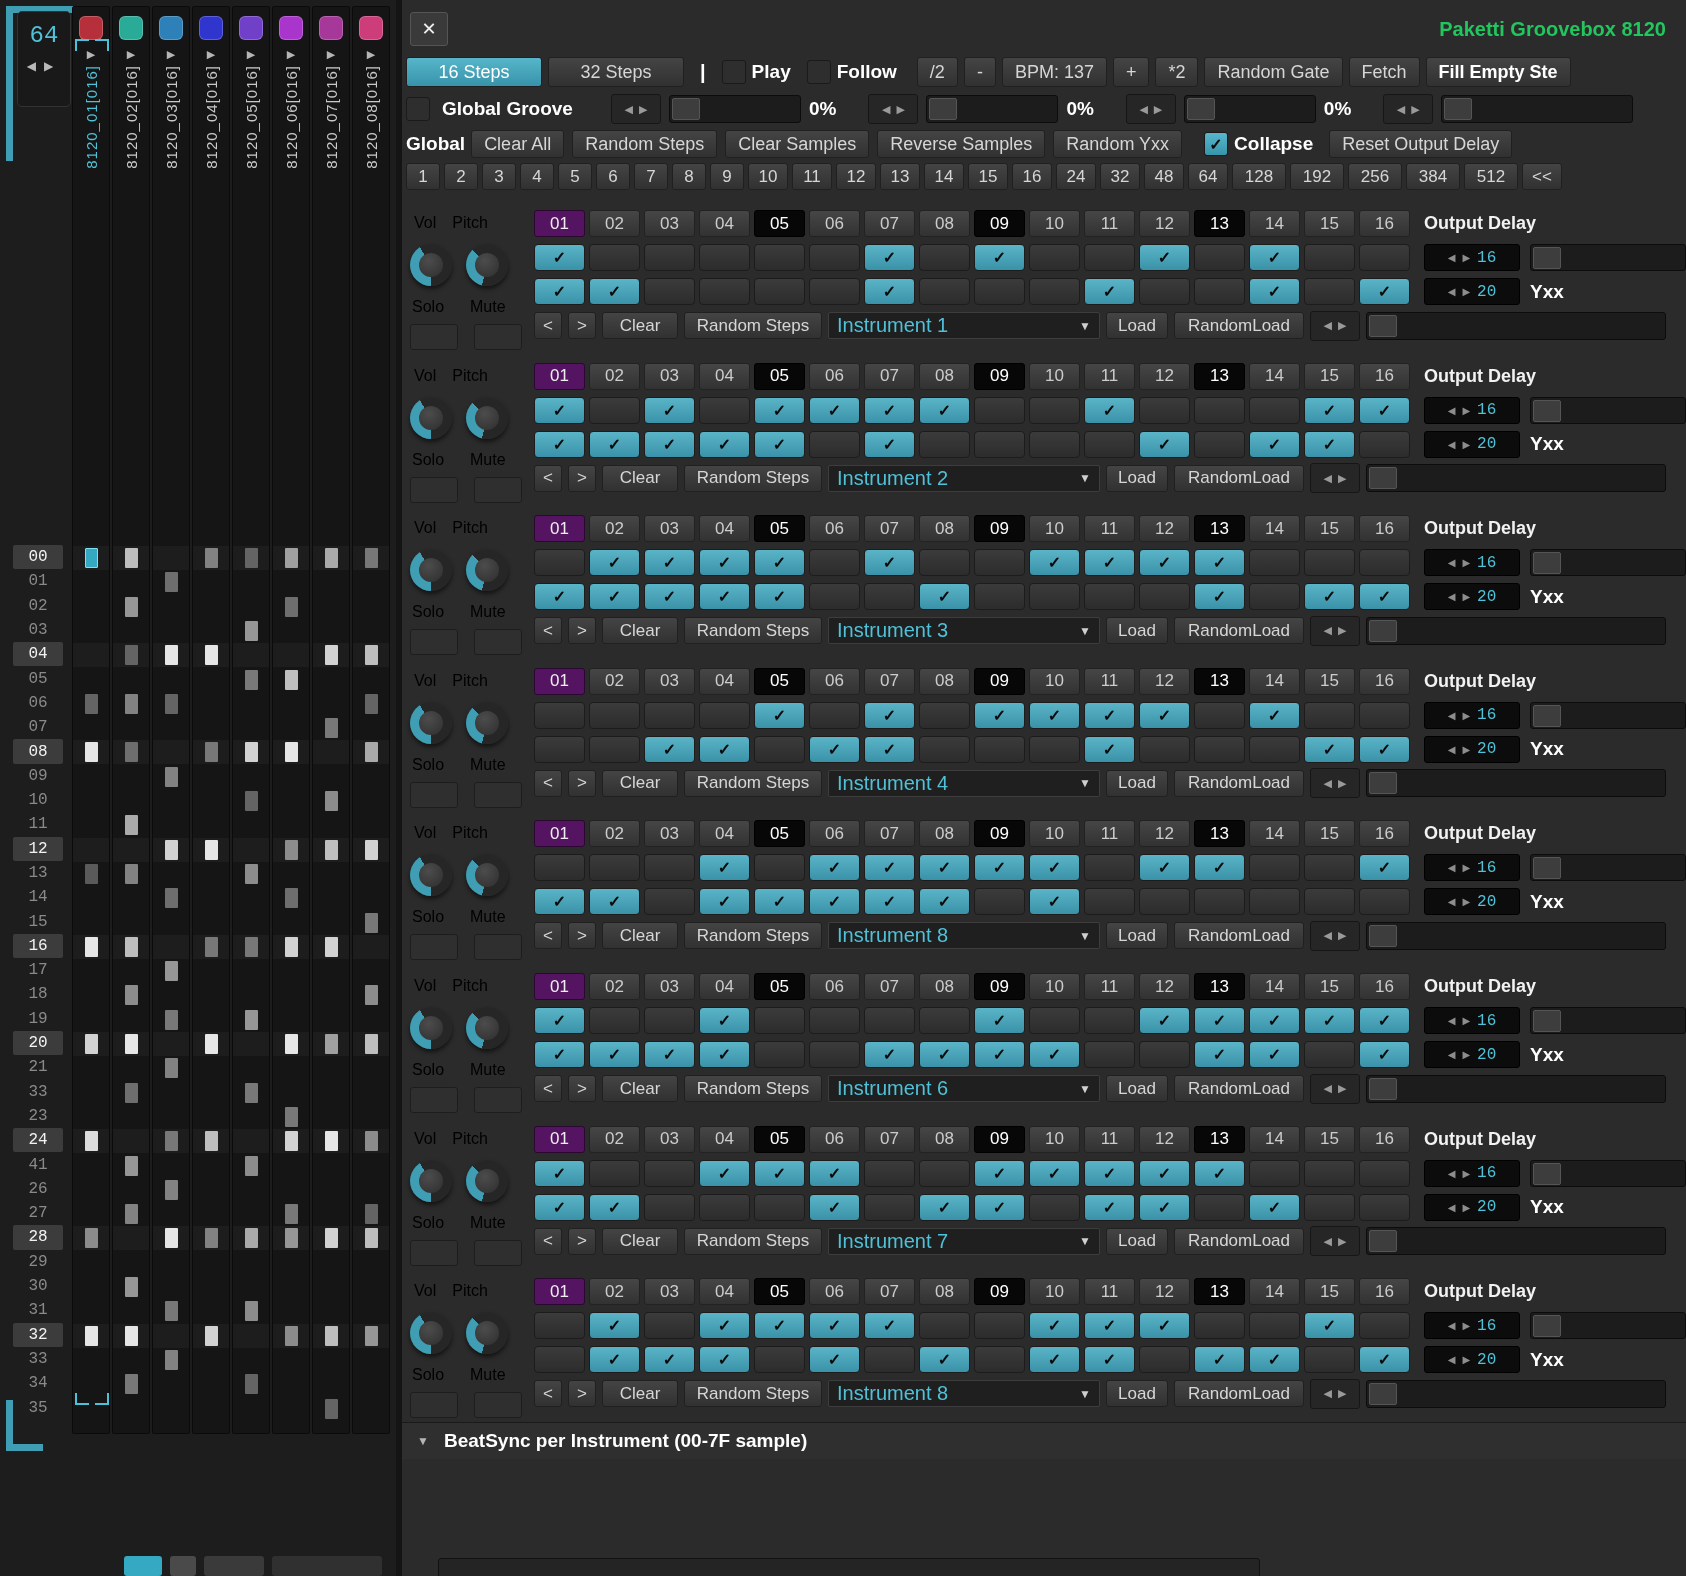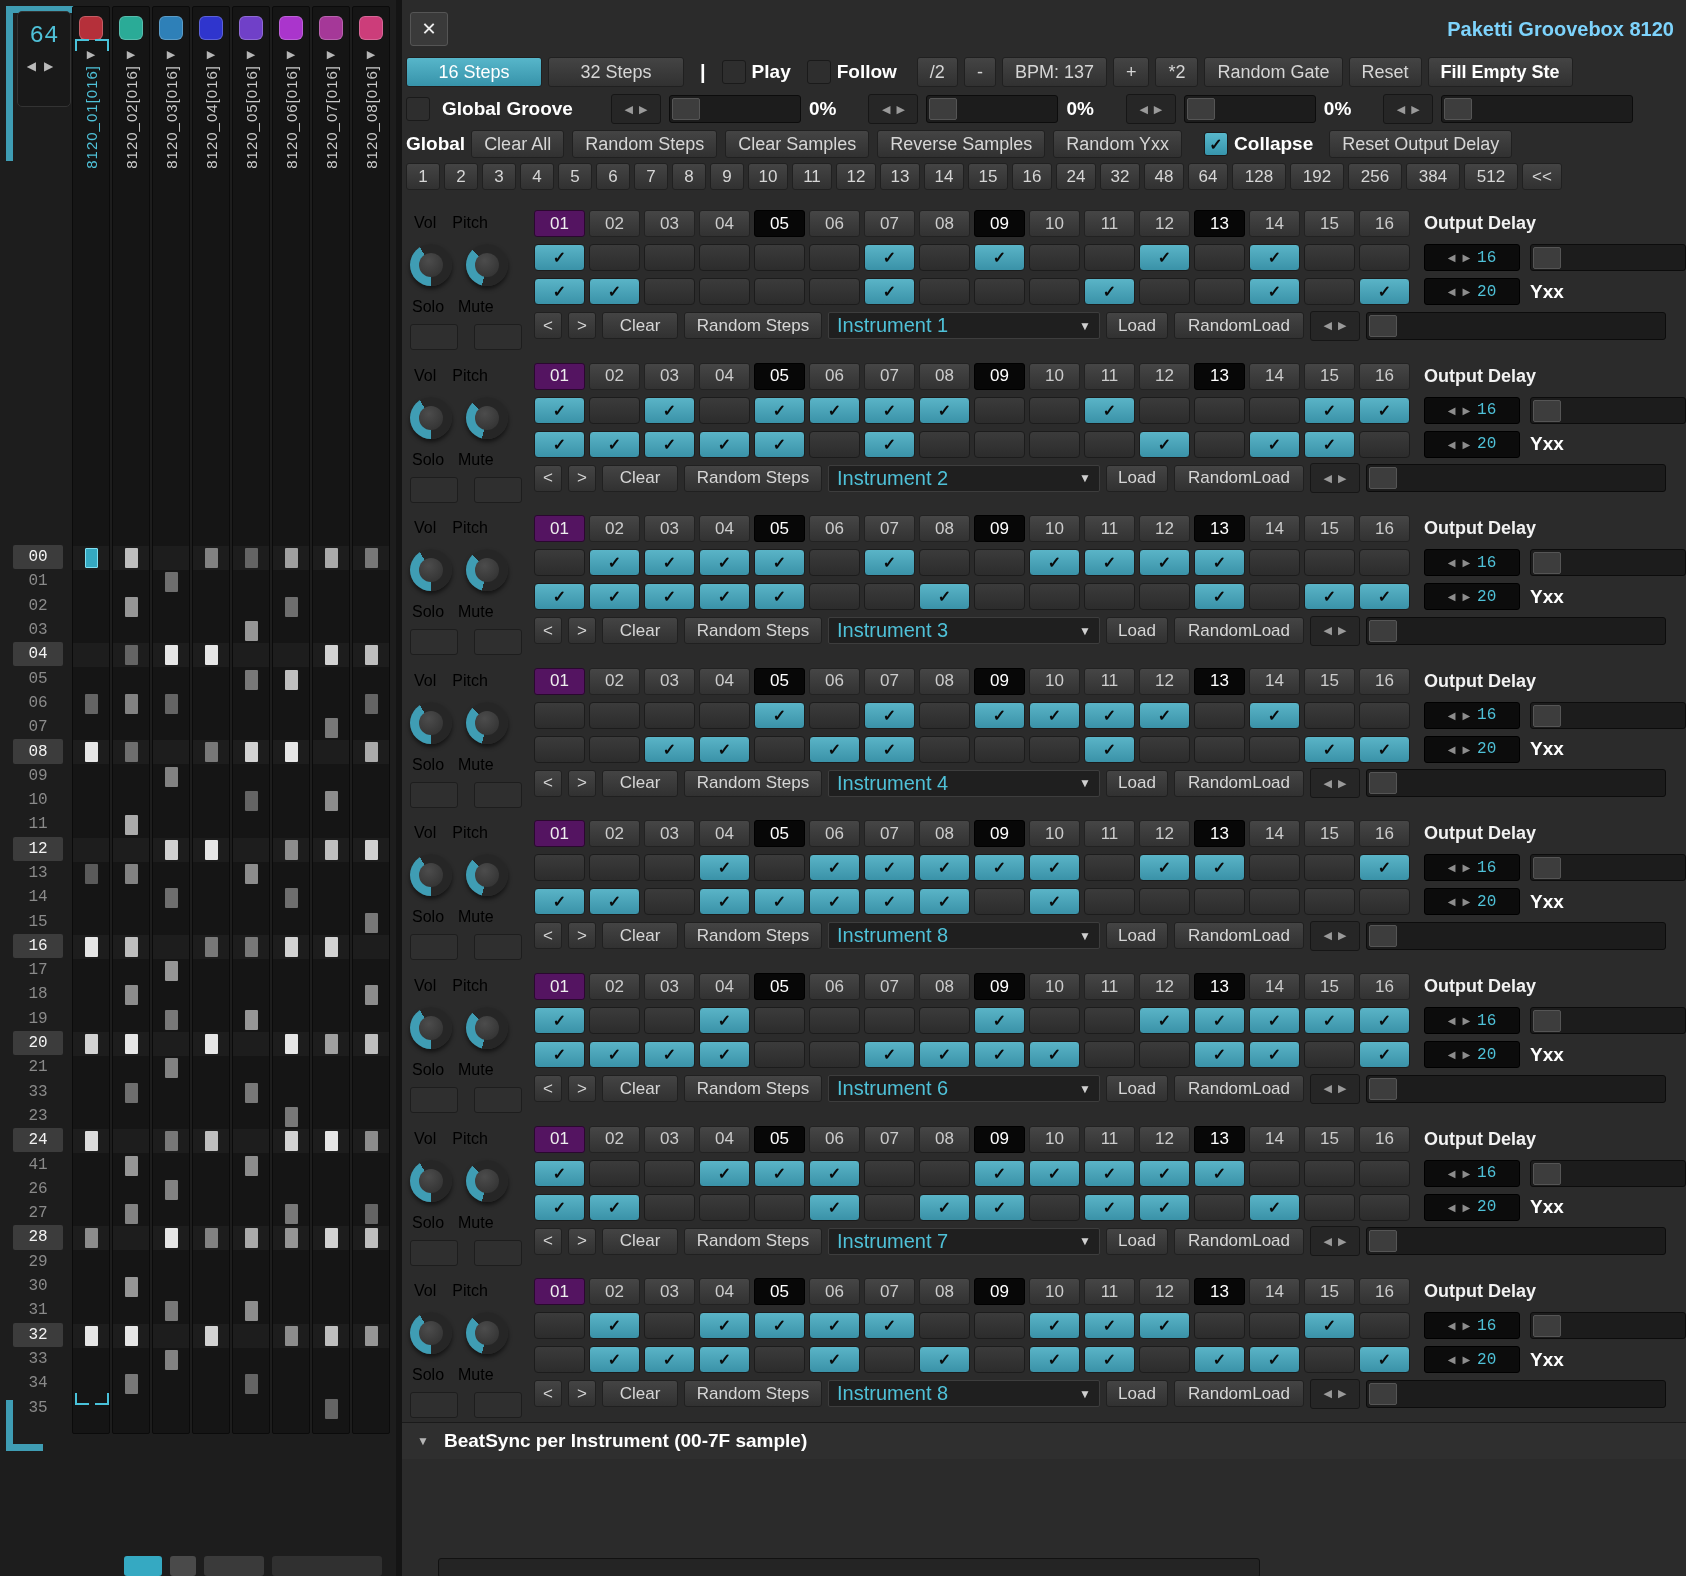--- a/index.html
+++ b/index.html
@@ -30,21 +30,21 @@
   .rownum{height:24.3px;display:flex;align-items:center;justify-content:center;
     color:#8a8a8a;font-size:16px;font-family:"Liberation Mono",monospace;}
   .rownum.hl{background:#3c3c3c;color:#f2f2f2;border-radius:2px;}
   .bottom-cut{position:absolute;top:1556px;height:20px;border-radius:3px;}
 
   
   #right-panel{position:absolute;left:396px;top:0;width:1290px;height:1576px;background:#2b2b2b;overflow:hidden;
     border-left:6px solid #141414;box-sizing:border-box;}
   #close-btn{position:absolute;left:8px;top:12px;width:36px;height:32px;background:#3a3a3a;border:1px solid #555;
     border-radius:3px;color:#eee;font-size:18px;display:flex;align-items:center;justify-content:center;cursor:pointer;}
-  #app-title{position:absolute;right:12px;top:18px;color:#7dd3fc;font-size:20px;font-weight:bold;}
+  #app-title{position:absolute;right:20px;top:18px;color:#22c55e;font-size:20px;font-weight:bold;}
   .bar{position:absolute;left:4px;right:0;display:flex;align-items:center;gap:6px;}
   #bar1{top:57px;height:30px;}
   #bar2{top:94px;height:30px;}
   #bar3{top:130px;height:28px;}
   #bar4{top:163px;height:27px;gap:4px;}
   .btn{background:linear-gradient(#444,#313131);border:1px solid #202020;border-radius:3px;color:#d6d6d6;
     font-size:18px;height:100%;display:flex;align-items:center;justify-content:center;padding:0 12px;box-sizing:border-box;white-space:nowrap;}
   .btn.small{font-size:17px;padding:0 8px;}
   .btn.active{background:linear-gradient(#57b6ca,#3793aa);color:#fff;}
   .btn.boldw{color:#fff;font-weight:bold;}
@@ -64,21 +64,21 @@
   
   #instruments{position:absolute;inset:0;}
   .inst{position:absolute;left:0;width:1290px;height:153px;}
   .inst-left{position:absolute;left:4px;top:0;width:124px;height:100%;}
   .ilabels{position:absolute;top:8px;left:8px;display:flex;gap:16px;}
   .knobs{position:absolute;top:38px;left:4px;display:flex;gap:14px;}
   .knob{width:42px;height:42px;border-radius:50%;position:relative;box-shadow:0 3px 4px rgba(0,0,0,.55);}
   .knob.vol{background:conic-gradient(#262626 0 50%,#3f9db4 50% 91%,#262626 91%);}
   .knob.pitch{background:conic-gradient(#262626 0 54%,#3f9db4 54% 88%,#262626 88%);}
   .knob::after{content:"";position:absolute;inset:9px;border-radius:50%;background:radial-gradient(circle at 40% 32%,#4c4c4c,#2e2e2e);}
-  .smlabels{position:absolute;top:92px;left:6px;display:flex;gap:14px;}
+  .smlabels{position:absolute;top:92px;left:6px;display:flex;gap:26px;}
   .smbtns{position:absolute;top:118px;left:4px;display:flex;gap:16px;}
   .smbtn{width:46px;height:24px;background:#2f2f2f;border:1px solid #1d1d1d;border-radius:3px;}
   .steps-grid{position:absolute;left:132px;display:grid;grid-template-columns:repeat(16,51px);column-gap:4px;height:27px;}
   .step{background:linear-gradient(#464646,#323232);border:1px solid #222;border-radius:3px;color:#ccc;
     font-size:17px;display:flex;align-items:center;justify-content:center;}
   .step.cur{background:#541461;color:#eee;border-color:#2a082f;}
   .step.beat{background:#070707;color:#fff;border-color:#000;}
   .cb{background:linear-gradient(#3b3b3b,#2c2c2c);border:1px solid #1c1c1c;border-radius:4px;
     display:flex;align-items:center;justify-content:center;color:#0a0a0a;font-size:16px;font-weight:bold;}
   .cb.on{background:linear-gradient(#5ab4c7,#3a92a8);}
@@ -381,21 +381,21 @@
       <div class="cbx"></div>
       <span class="blabel">Play</span>
       <div class="cbx" style="margin-left:10px;"></div>
       <span class="blabel">Follow</span>
       <div class="btn" style="margin-left:14px;">/2</div>
       <div class="btn">-</div>
       <div class="btn">BPM: 137</div>
       <div class="btn">+</div>
       <div class="btn">*2</div>
       <div class="btn">Random Gate</div>
-      <div class="btn">Reset</div>
+      <div class="btn">Fetch</div>
       <div class="btn boldw">Fill Empty Ste</div>
     </div>
 
     <div id="bar2" class="bar">
       <div class="cbx"></div>
       <span class="blabel" style="margin-left:6px;">Global Groove</span>
       <div id="groove-groups" style="display:flex;align-items:center;">
           <div class="gr-group">
             <div class="spin">
               <div>◀</div>

